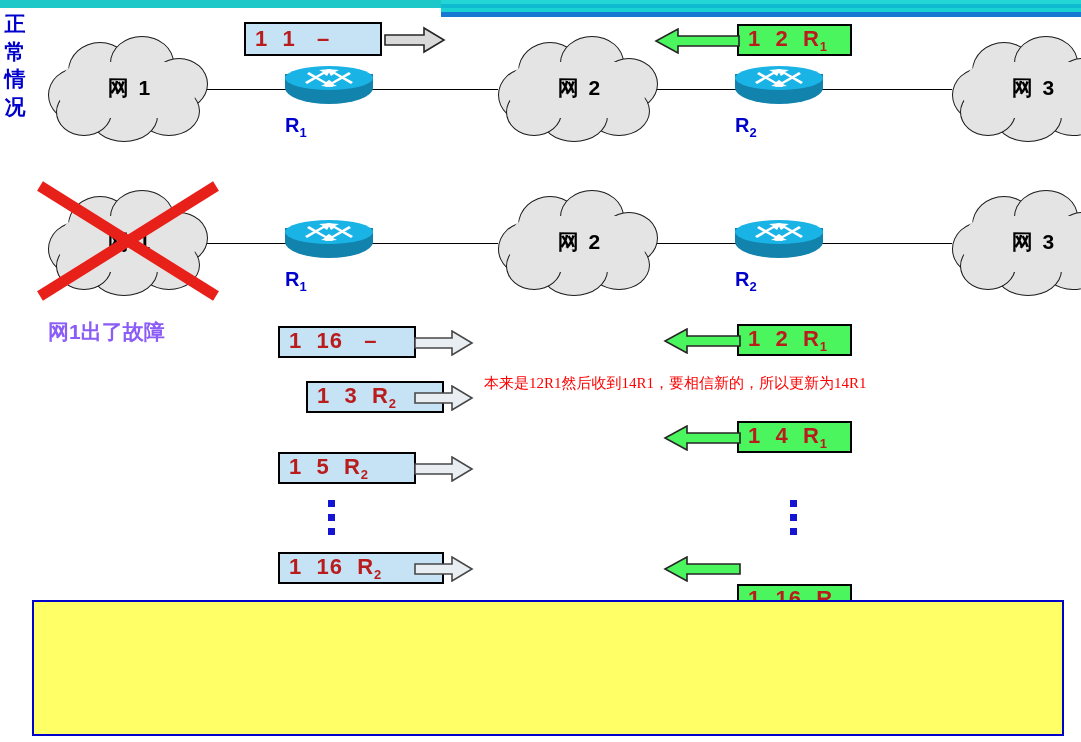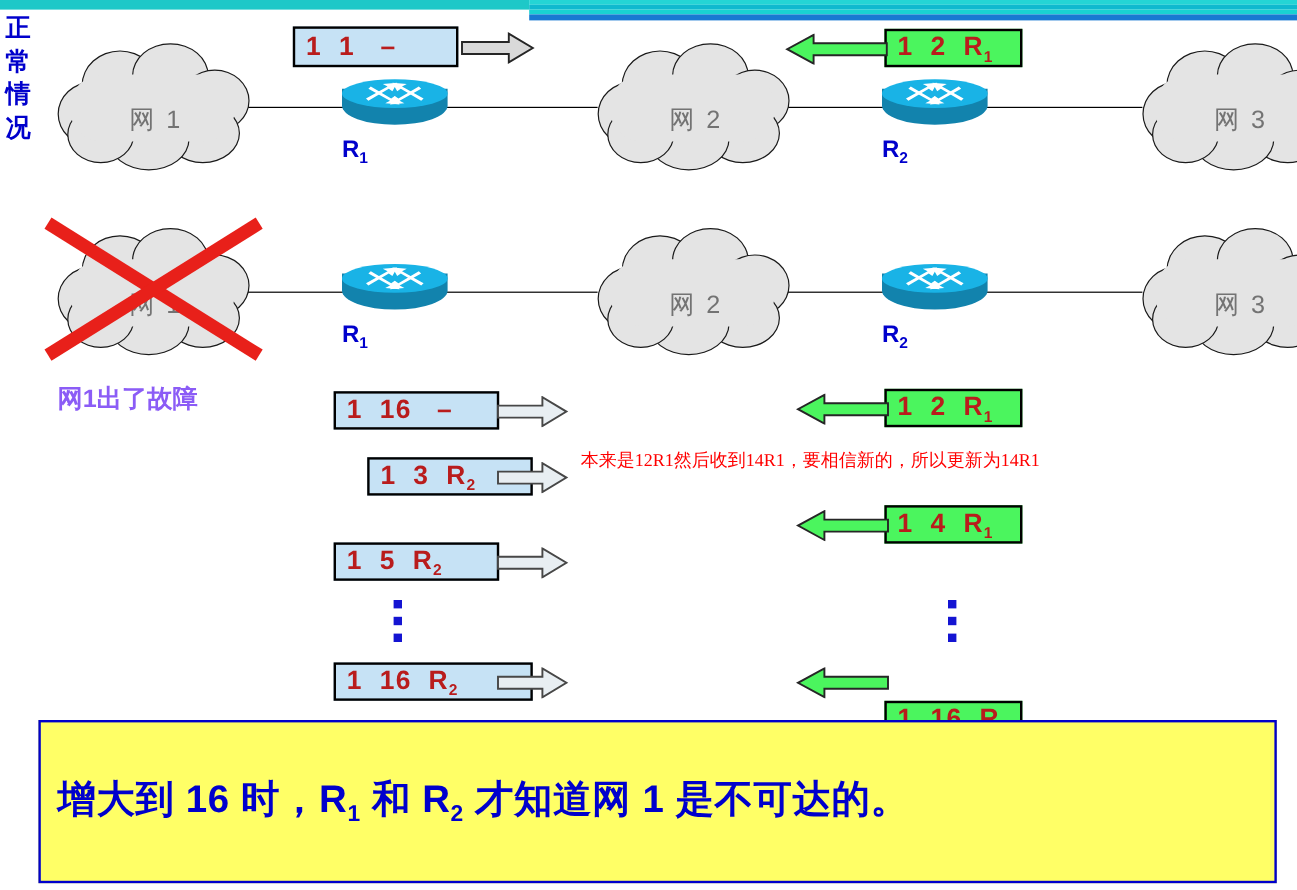--- a/index.html
+++ b/index.html
@@ -54,28 +54,28 @@
   }
   .cloud .p1 { left: 6px;   top: 36px; width: 56px; height: 52px; }
   .cloud .p2 { left: 26px;  top: 10px; width: 62px; height: 56px; }
   .cloud .p3 { left: 68px;  top: 4px;  width: 62px; height: 52px; }
   .cloud .p4 { left: 108px; top: 26px; width: 56px; height: 50px; }
   .cloud .p5 { left: 96px;  top: 54px; width: 60px; height: 48px; }
   .cloud .p6 { left: 48px;  top: 58px; width: 66px; height: 50px; }
   .cloud .p7 { left: 14px;  top: 56px; width: 54px; height: 46px; }
   .cloud-label {
     position: absolute;
-    left: 0; top: 12px;
+    left: 0; top: 0;
     width: 170px; height: 112px;
     display: flex;
     align-items: center;
     justify-content: center;
     z-index: 6;
-    color: #737373;
-    font-weight: normal;
+    color: #000000;
+    font-weight: bold;
     font-size: 21px;
     letter-spacing: 2px;
     padding-left: 6px;
     box-sizing: border-box;
   }
 
   
   .router { position: absolute; width: 88px; height: 46px; }
   .router .body {
     position: absolute; left: 0; top: 8px;
@@ -419,14 +419,13 @@
 <div class="msgbox green" style="left:737px; top:552px; width:115px; height:32px;margin-top:32px;">
   <span><span>1  16  R</span><sub>1</sub></span>
 </div>
 <svg class="arrow" style="left:663px; top:556px;" width="78" height="26" viewBox="0 0 78 26">
   <path d="M77 8 L24 8 L24 1 L2 13 L24 25 L24 18 L77 18 Z" fill="#4bf55e" stroke="#262626" stroke-width="1.6"></path>
 </svg>
 
 <div class="annot-red" style="left:484px; top:374px;">本来是12R1然后收到14R1，要相信新的，所以更新为14R1</div>
 
 <div id="banner">
-  <div class="line"><span>增大到 16 时，R</span><sub>1</sub><span> 和 R</span><sub>2</sub><span> 才知道网 1 是不可达的。</span></div>
 </div>
 
 </body></html>

